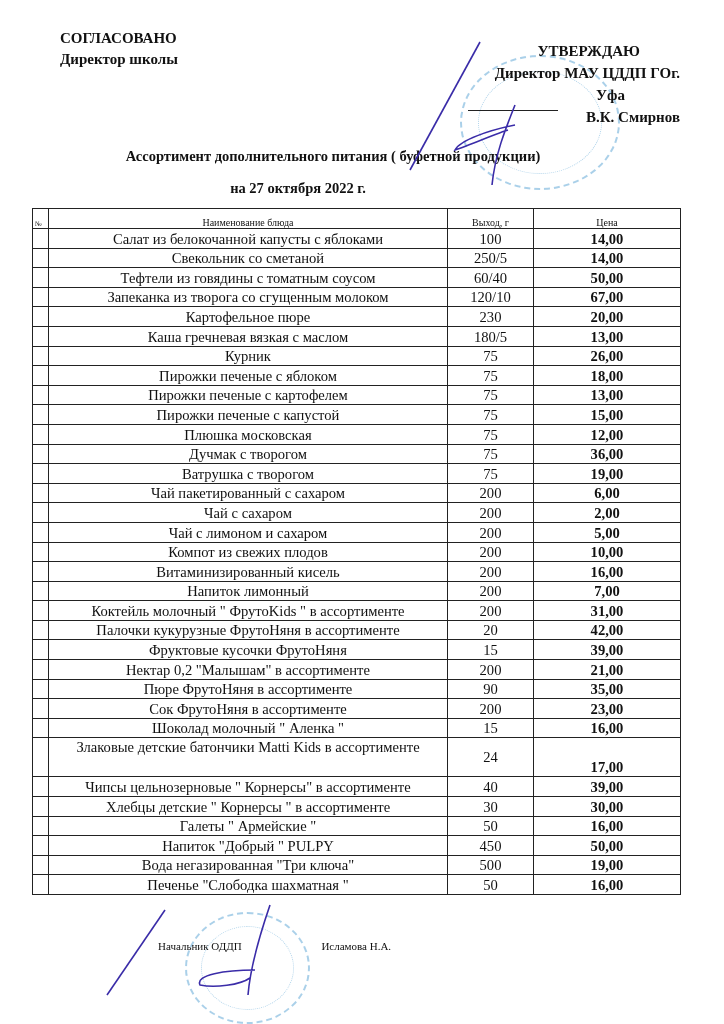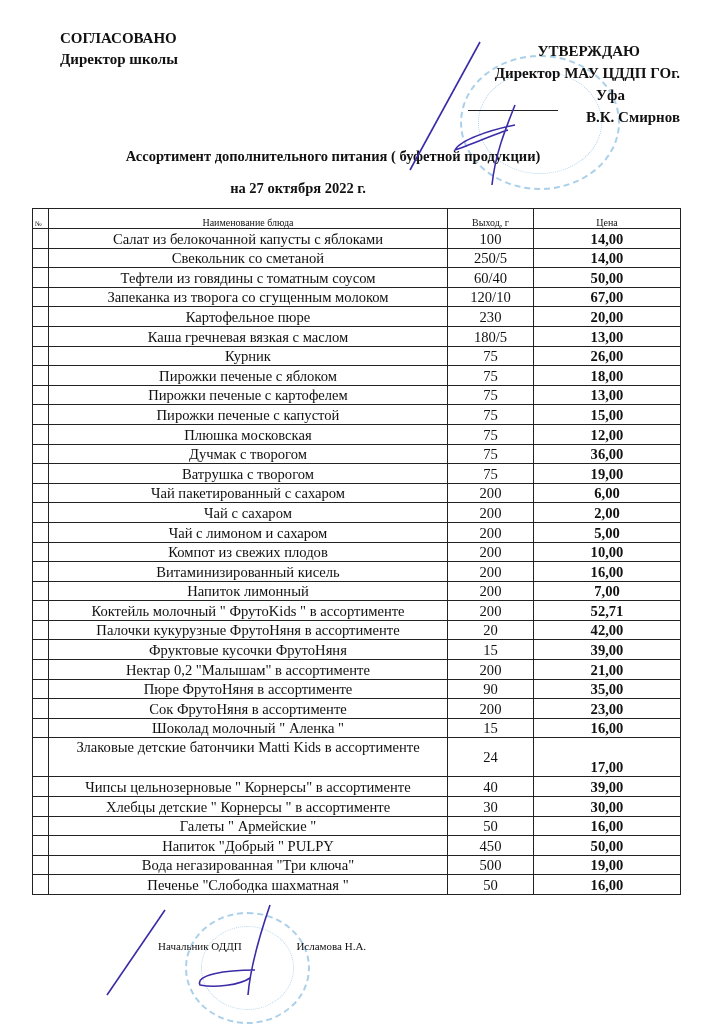--- a/index.html
+++ b/index.html
@@ -42,21 +42,21 @@
   th.yield, th.price { text-align: center; vertical-align: bottom; padding-bottom: 1px; }
   td { font-size: 14.6px; height: 18.6px; line-height: 17px; }
   td.name { text-align: center; white-space: nowrap; overflow: hidden; }
   td.yield { text-align: center; }
   td.price { text-align: center; font-weight: bold; }
   tr.tall td { height: 38px; }
   tr.tall td.name { white-space: normal; line-height: 19px; vertical-align: top; }
   tr.tall td.yield { vertical-align: middle; }
   tr.tall td.price { vertical-align: bottom; }
   .footer-sign { left: 158px; top: 940px; font-size: 11px; }
-  .footer-sign .nm { margin-left: 52px; }
+  .footer-sign .nm { margin-left: 77px; }
   svg.sig { position: absolute; left: 0; top: 0; pointer-events: none; }
 </style>
 </head>
 <body>
 
 <div class="abs stamp"></div>
 <div class="abs stamp2"></div>
 
 <div class="abs hdr-left b">
   <div>СОГЛАСОВАНО</div>
@@ -203,21 +203,21 @@
       <tr>
         <td class="num"></td>
         <td class="name">Напиток лимонный</td>
         <td class="yield">200</td>
         <td class="price">7,00</td>
       </tr>
       <tr>
         <td class="num"></td>
         <td class="name">Коктейль молочный " ФрутоKids " в ассортименте</td>
         <td class="yield">200</td>
-        <td class="price">52,71</td>
+        <td class="price">31,00</td>
       </tr>
       <tr>
         <td class="num"></td>
         <td class="name">Палочки кукурузные ФрутоНяня в ассортименте</td>
         <td class="yield">20</td>
         <td class="price">42,00</td>
       </tr>
       <tr>
         <td class="num"></td>
         <td class="name">Фруктовые кусочки ФрутоНяня</td>

